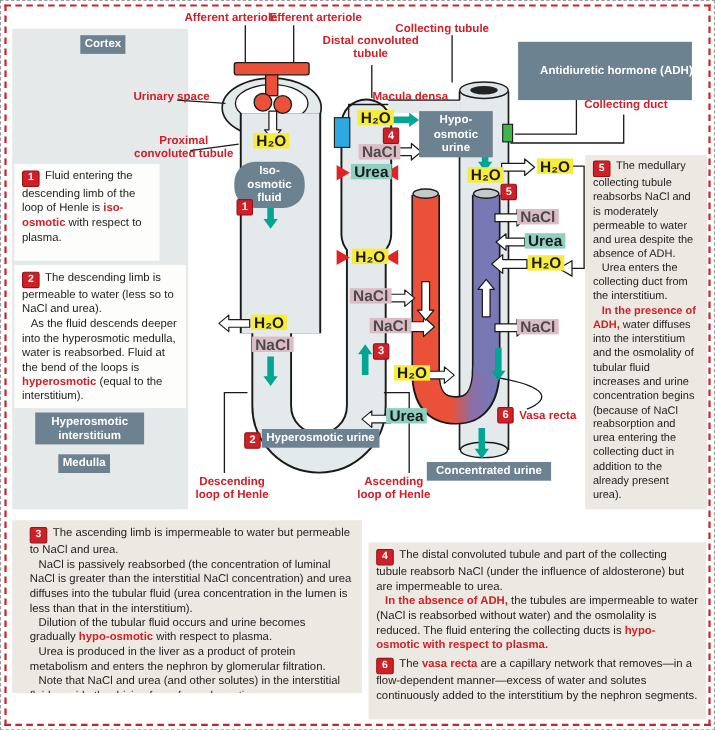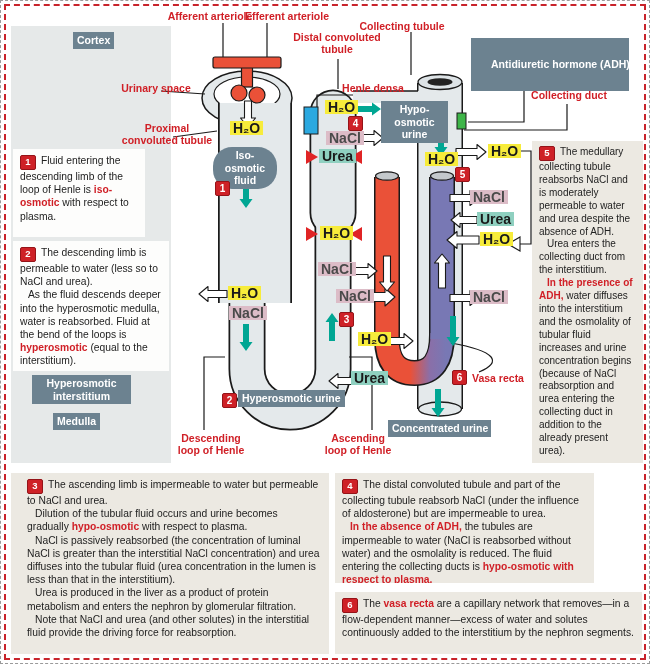--- a/index.html
+++ b/index.html
@@ -143,30 +143,30 @@
   </svg>
 
   <div class="gbox nowrap" style="left:36px;top:31px;margin-left:36px;">Cortex</div>
   <div class="gbox" style="left:31px;top:374px;width:99px;">Hyperosmotic interstitium</div>
   <div class="gbox nowrap" style="left:52px;top:412px;">Medulla</div>
 
   <div class="gbox" style="left:212px;top:146px;width:64px;border-radius:19px;">Iso-osmotic fluid</div>
   <div class="gbox" style="left:380px;top:100px;width:67px;">Hypo-osmotic urine</div>
   <div class="gbox nowrap" style="left:237px;top:389px;">Hyperosmotic urine</div>
   <div class="gbox nowrap" style="left:470px;top:37px;width:158px;padding:20px;">Antidiuretic hormone (ADH)</div>
-  <div class="gbox nowrap" style="left:387px;top:419px;width:103px;">Concentrated urine</div>
+  <div class="gbox nowrap" style="left:387px;top:419px;width:113px;">Concentrated urine</div>
 
   <div class="rlabel" style="left:209px;top:9px;">Afferent arteriole</div>
   <div class="rlabel" style="left:286px;top:9px;">Efferent arteriole</div>
   <div class="rlabel" style="left:336px;top:30px;">
     <div>Distal convoluted</div>
     <div>tubule</div>
   </div>
   <div class="rlabel" style="left:401px;top:19px;">Collecting tubule</div>
-  <div class="rlabel" style="left:372px;top:81px;">Henle densa</div>
+  <div class="rlabel" style="left:372px;top:81px;">Macula densa</div>
   <div class="rlabel" style="left:155px;top:81px;">Urinary space</div>
   <div class="rlabel" style="left:166px;top:121px;">
     <div>Proximal</div>
     <div>convoluted tubule</div>
   </div>
   <div class="rlabel" style="left:568px;top:88px;">Collecting duct</div>
   <div class="rlabel" style="left:210px;top:431px;">
     <div>Descending</div>
     <div>loop of Henle</div>
   </div>
@@ -203,28 +203,28 @@
   <div class="mol urea" style="left:350px;top:370px;">Urea</div>
   <div class="mol urea" style="left:476px;top:211px;">Urea</div>
 
   <div class="notebox white" style="left:12px;top:148px;width:132px;height:88px;">
       <p><span class="nbadge">1</span><span>Fluid entering the descending limb of the loop of Henle is </span><span class="red-bold">iso-osmotic</span><span> with respect to plasma.</span></p>
     </div>
   <div class="notebox white" style="left:12px;top:240px;width:156px;height:130px;">
       <p><span class="nbadge">2</span><span>The descending limb is permeable to water (less so to NaCl and urea).</span></p>
       <p class="indent"><span>As the fluid descends deeper into the hyperosmotic medulla, water is reabsorbed. Fluid at the bend of the loops is </span><span class="red-bold">hyperosmotic</span><span> (equal to the interstitium).</span></p>
     </div>
-  <div class="notebox" style="left:10px;top:472px;width:318px;height:181px;padding-left:16px;">
+  <div class="notebox" style="left:10px;top:472px;width:318px;height:157px;padding-left:16px;">
       <p><span class="nbadge">3</span><span>The ascending limb is impermeable to water but permeable to NaCl and urea.</span></p>
+      <p class="indent"><span>NaCl is passively reabsorbed (the concentration of luminal NaCl is greater than the interstitial NaCl concentration) and urea diffuses into the tubular fluid (urea concentration in the lumen is less than that in the interstitium).</span></p>
       <p class="indent"><span>Dilution of the tubular fluid occurs and urine becomes gradually </span><span class="red-bold">hypo-osmotic</span><span> with respect to plasma.</span></p>
-      <p class="indent"><span>NaCl is passively reabsorbed (the concentration of luminal NaCl is greater than the interstitial NaCl concentration) and urea diffuses into the tubular fluid (urea concentration in the lumen is less than that in the interstitium).</span></p>
       <p class="indent"><span>Urea is produced in the liver as a product of protein metabolism and enters the nephron by glomerular filtration.</span></p>
       <p class="indent"><span>Note that NaCl and urea (and other solutes) in the interstitial fluid provide the driving force for reabsorption.</span></p>
     </div>
-  <div class="notebox" style="left:334px;top:472px;width:259px;height:110px;">
+  <div class="notebox" style="left:334px;top:492px;width:307px;height:110px;">
       <p><span class="nbadge">4</span><span>The distal convoluted tubule and part of the collecting tubule reabsorb NaCl (under the influence of aldosterone) but are impermeable to urea.</span></p>
       <p class="indent"><span class="red-bold">In the absence of ADH,</span><span> the tubules are impermeable to water (NaCl is reabsorbed without water) and the osmolality is reduced. The fluid entering the collecting ducts is </span><span class="red-bold">hypo-osmotic with respect to plasma.</span></p>
     </div>
   <div class="notebox small" style="left:531px;top:140px;width:111px;height:322px;">
       <p><span class="nbadge">5</span><span>The medullary collecting tubule reabsorbs NaCl and is moderately permeable to water and urea despite the absence of ADH.</span></p>
       <p class="indent"><span>Urea enters the collecting duct from the interstitium.</span></p>
       <p class="indent"><span class="red-bold">In the presence of ADH,</span><span> water diffuses into the interstitium and the osmolality of tubular fluid increases and urine concentration begins (because of NaCl reabsorption and urea entering the collecting duct in addition to the already present urea).</span></p>
     </div>
   <div class="notebox" style="left:334px;top:591px;width:307px;height:62px;">
       <p><span class="nbadge">6</span><span>The </span><span class="red-bold">vasa recta</span><span> are a capillary network that removes—in a flow-dependent manner—excess of water and solutes continuously added to the interstitium by the nephron segments.</span></p>

